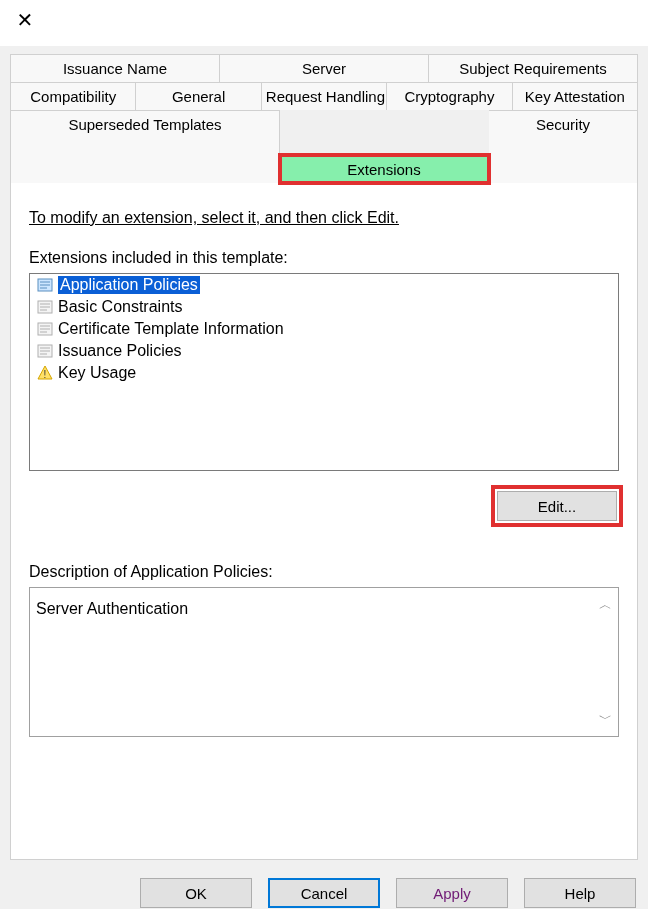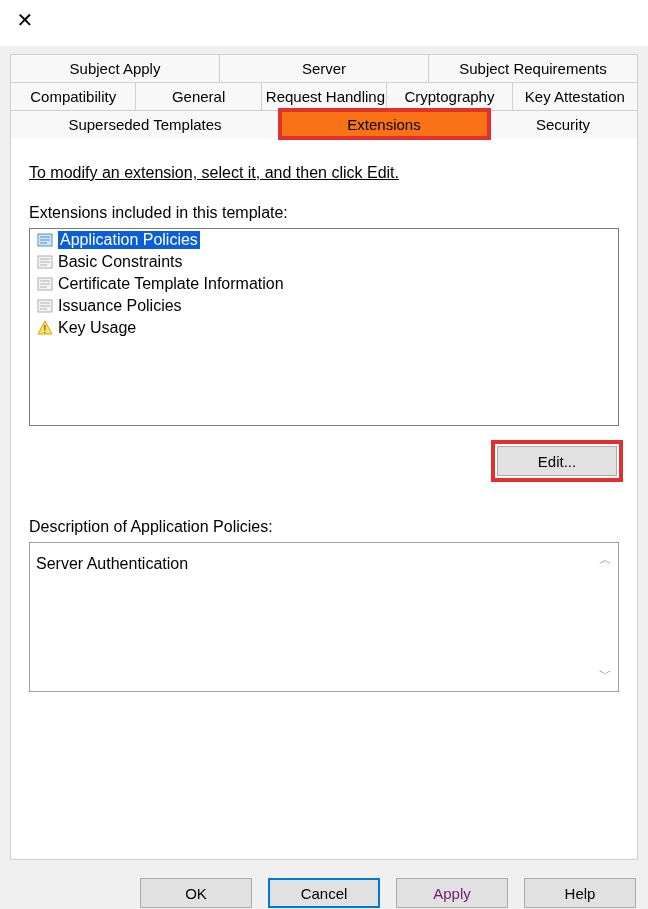--- a/index.html
+++ b/index.html
@@ -59,23 +59,24 @@
   background: #f8f8f8;
   text-align: center;
   padding: 5px 4px;
   font-size: 15px;
   cursor: pointer;
   white-space: nowrap;
   overflow: hidden;
 }
 .tab + .tab { border-left: none; }
 .tab.active {
-  background: #f97316;
+  background: #86efac;
   position: relative;
   z-index: 2;
+  margin-top: 45px;
 }
 .highlight-red {
   outline: 4px solid #e03030;
   outline-offset: -2px;
   position: relative;
   z-index: 10;
 }
 .tabpanel {
   border: 1px solid #d0d0d0;
   background: #fff;
@@ -185,21 +186,21 @@
 <body>
 
 <div class="dialog">
   <div class="titlebar">
     <span class="close-btn">✕</span>
   </div>
 
   <div class="content">
     <div class="tabs">
       <div class="tabrow">
-        <div class="tab"><span>Subject Apply</span></div>
+        <div class="tab"><span>Issuance Name</span></div>
         <div class="tab"><span>Server</span></div>
         <div class="tab"><span>Subject Requirements</span></div>
       </div>
       <div class="tabrow">
         <div class="tab"><span>Compatibility</span></div>
         <div class="tab"><span>General</span></div>
         <div class="tab"><span>Request Handling</span></div>
         <div class="tab"><span>Cryptography</span></div>
         <div class="tab"><span>Key Attestation</span></div>
       </div>

